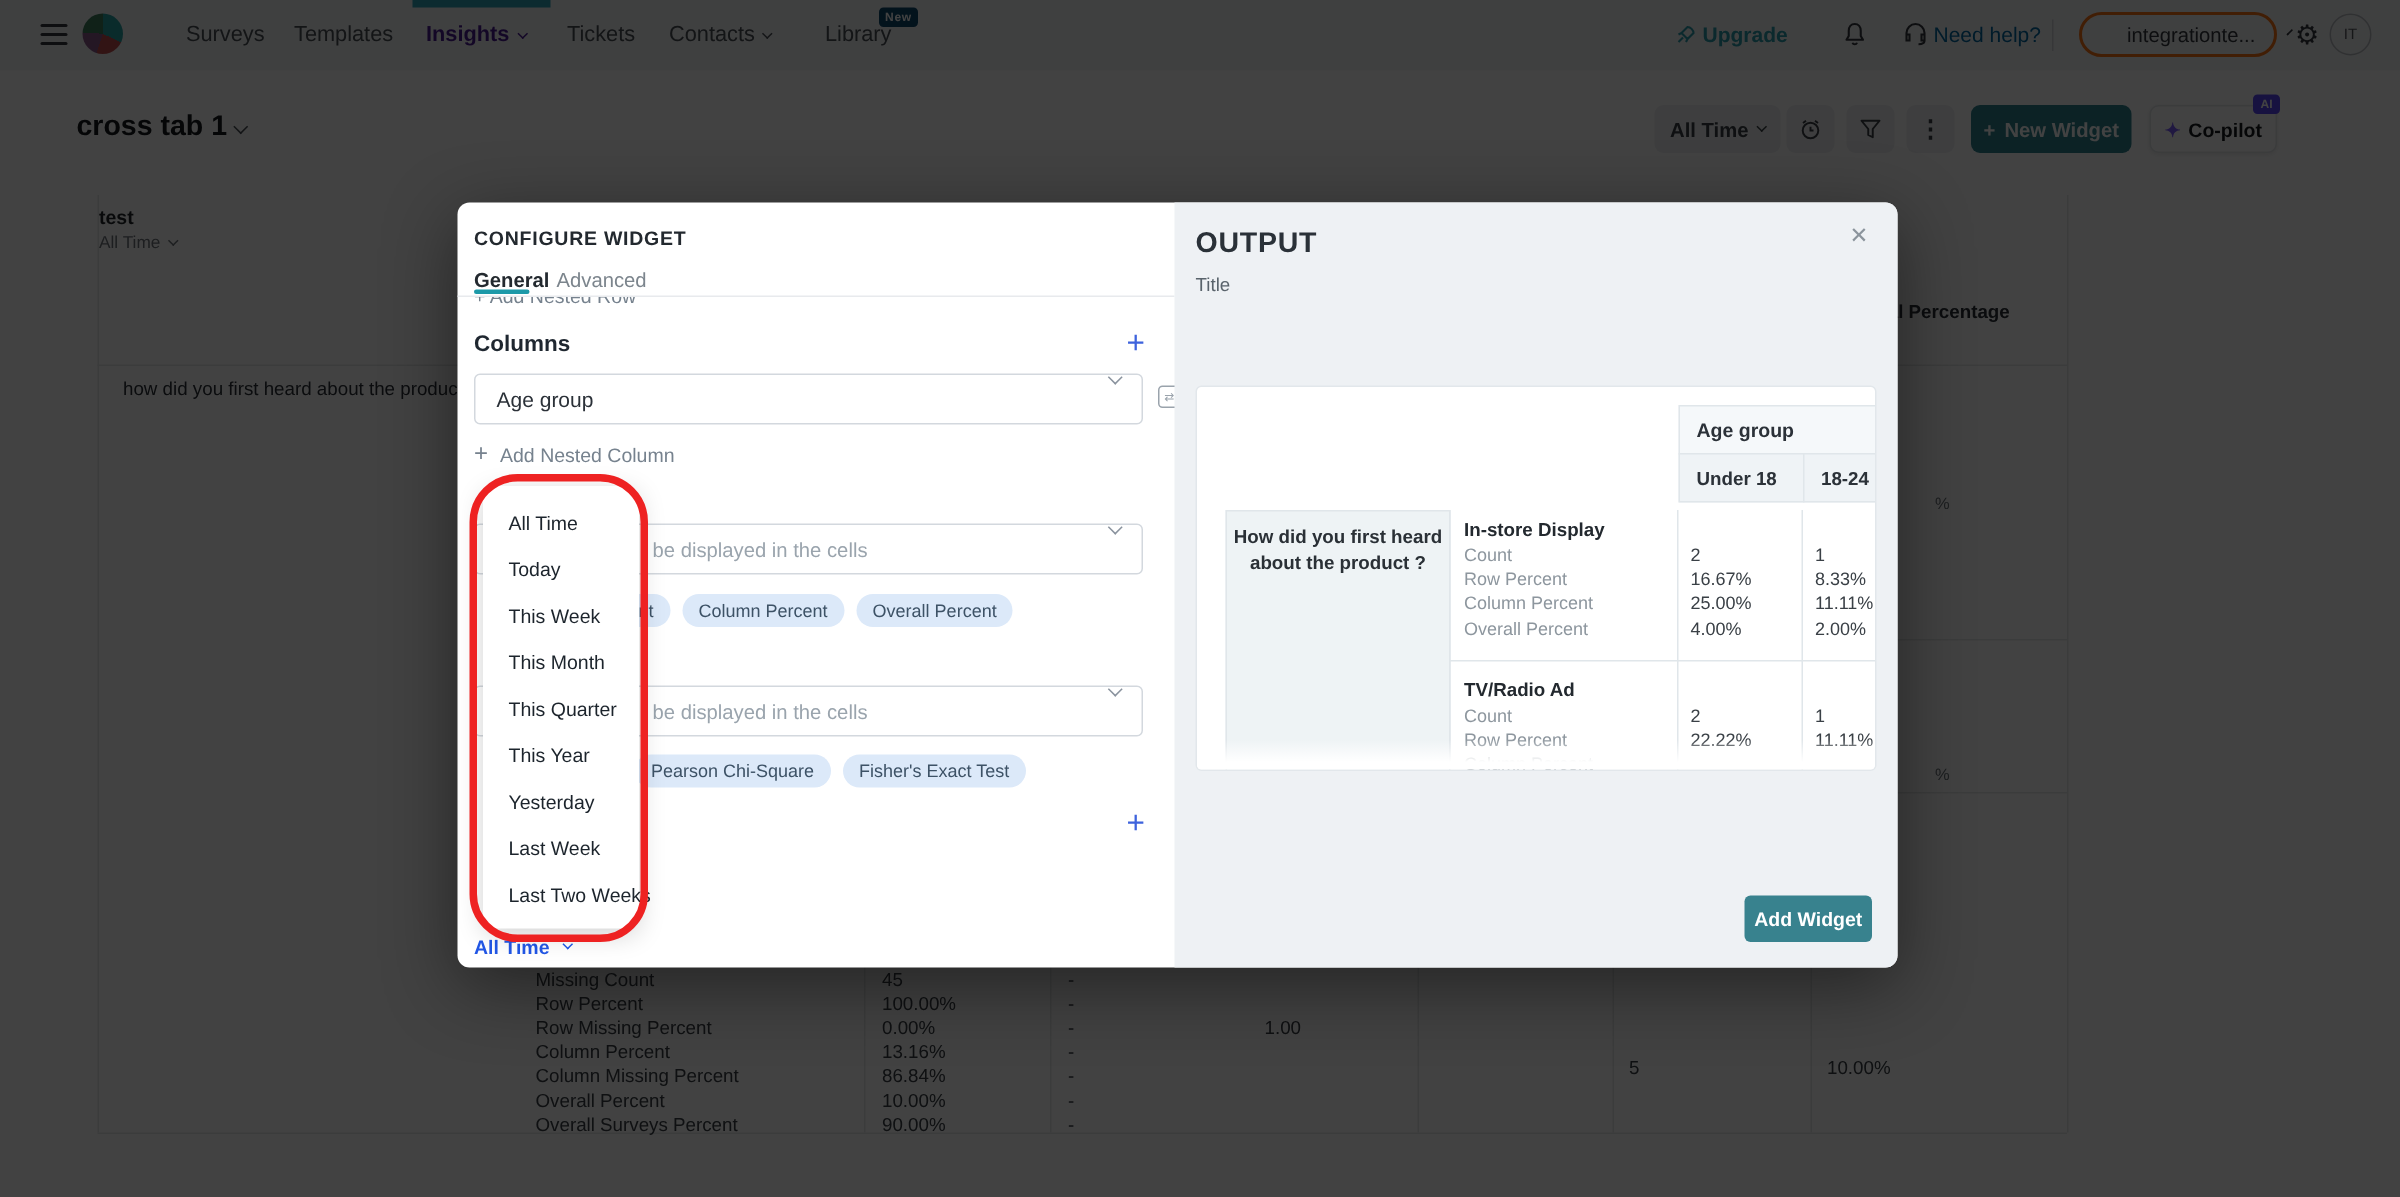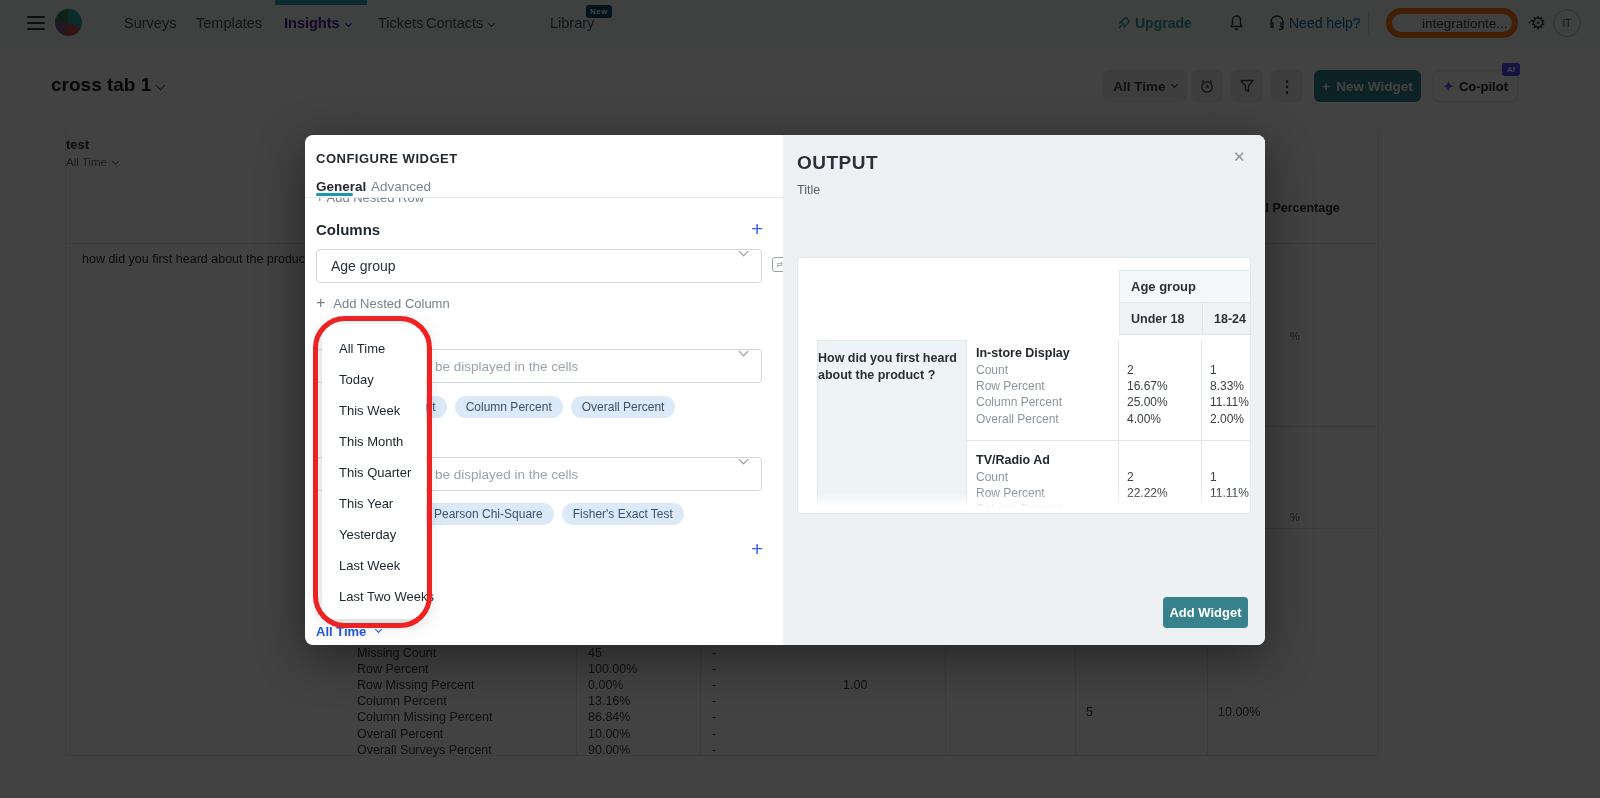--- a/index.html
+++ b/index.html
@@ -20,21 +20,21 @@
   .hamburger span{ display:block; height:2px; background:#34393e; margin-bottom:4px; border-radius:1px;}
   .logo { left:55px; top:9px; width:27px; height:27px; border-radius:50%;
     background:conic-gradient(#2aa5a5 0 32%, #c05050 32% 55%, #8a5a8a 55% 76%, #3f7f5f 76% 100%); }
   .navitem { top:15px; font-size:14.5px; color:#4b5157; cursor:pointer; white-space:nowrap;}
   .navitem.active { font-weight:bold; color:#4c1d95; }
   .newbadge { left:586px; top:5px; background:#0c4a6e; color:#fff; font-size:8px; font-weight:bold;
     padding:2px 4px; border-radius:3px; letter-spacing:.5px; }
   .upgrade { left:1135px; top:15px; color:#2BA0AD; font-weight:bold; font-size:14px; }
   .needhelp { left:1289px; top:15px; color:#0369a1; font-size:14px; }
   .navdivider { left:1368px; top:13px; width:1px; height:21px; background:#cfd3d7; }
-  .acctpill { left:1386px; top:8px; width:132px; height:30px; border:6px solid #f97316; border-radius:15px;
+  .acctpill { left:1386px; top:8px; width:132px; height:30px; border:2px solid #f97316; border-radius:15px;
     display:flex; align-items:center; padding:0 8px; color:#34393e; font-size:13.5px; gap:22px; background:#f4f5f7;}
   .gear { left:1530px; top:12px; font-size:18px; color:#34393e; }
   .avatar { left:1553px; top:9px; width:28px; height:28px; border-radius:50%; border:1px solid #b9bec2;
     display:flex; align-items:center; justify-content:center; font-size:10px; color:#55595e; background:#f4f5f7;}
 
   .pagetitle { left:51px; top:74px; font-size:19px; font-weight:bold; color:#14181c; }
   .hpill { top:70px; height:32px; background:#eef0f2; border-radius:6px; display:flex; align-items:center;
     justify-content:center; color:#3a4046; font-size:13.5px; font-weight:bold; }
   .newwidget { left:1314px; top:70px; width:107px; height:32px; background:#2E8291; color:#fff; border-radius:6px;
     display:flex; align-items:center; justify-content:center; font-size:13.5px; font-weight:bold; gap:6px;}
@@ -96,21 +96,21 @@
   .out-input::placeholder { color:#a9b2ba; }
 
   .otable { left:492px; top:122px; width:454px; height:257px; background:#fff; border:1px solid #e2e7eb;
     border-radius:4px; overflow:hidden; }
   .ot-cell { position:absolute; font-size:12.5px; color:#2b3138; }
   .ot-h1 { left:321px; top:12px; width:140px; height:33px; background:#f5f8fa; border:1px solid #e0e6ea;
     font-weight:bold; display:flex; align-items:center; padding:0 11px; font-size:13px;}
   .ot-h2 { top:44px; height:33px; background:#eff3f6; border:1px solid #e0e6ea; font-weight:bold;
     display:flex; align-items:center; padding:0 11px; font-size:12.5px;}
   .ot-q { left:19px; top:82px; width:150px; height:180px; background:#eef3f5; border:1px solid #e0e6ea;
-    font-size:12.5px; color:#2a3036; padding-top:9px; line-height:17px; font-weight:bold;}
+    text-align:center; font-size:12.5px; color:#2a3036; padding-top:9px; line-height:17px; font-weight:bold;}
   .ot-stat { left:168px; width:153px; border-left:1px solid #e0e6ea; border-bottom:1px solid #e0e6ea; }
   .ot-val { border-left:1px solid #e0e6ea; border-bottom:1px solid #e0e6ea; }
   .ot-rowtitle { position:absolute; left:10px; font-weight:bold; font-size:12.5px; color:#23292f; white-space:nowrap;}
   .ot-statlbl { position:absolute; left:10px; font-size:12px; color:#8d969e; white-space:nowrap;}
   .ot-v { position:absolute; left:9px; font-size:12px; color:#3a4046; }
   .ot-fade { left:0; right:0; bottom:0; height:20px;
     background:linear-gradient(rgba(255,255,255,0), #fff 75%); }
   .addwidget { left:858px; top:462px; width:85px; height:31px; background:#38828E; color:#fff; border-radius:4px;
     display:flex; align-items:center; justify-content:center; font-size:13px; font-weight:bold; border:none;}
 
@@ -139,21 +139,21 @@
         <span></span>
         <span></span>
         <span></span>
       </div>
     <div class="abs logo"></div>
 
     <div class="abs navitem" style="left:124px">Surveys</div>
     <div class="abs navitem" style="left:196px">Templates</div>
     <div class="abs navitem active" style="left:284px"><span>Insights</span><span class="chev sm"></span></div>
     <div class="abs navitem" style="left:378px">Tickets</div>
-    <div class="abs navitem" style="left:426px"><span>Contacts</span><span class="chev sm"></span></div>
+    <div class="abs navitem" style="left:446px"><span>Contacts</span><span class="chev sm"></span></div>
     <div class="abs navitem" style="left:550px">Library</div>
     <div class="abs newbadge">New</div>
 
     <div class="abs" style="left:1116px; top:16px">
       <svg width="15" height="15" viewBox="0 0 15 15">
           <path d="M3 12 L6 9 M9 2 C11 2 13 4 13 6 L9 10 L5 6 Z M5 6 L3 7 M9 10 L8 12" stroke="#2BA0AD" stroke-width="1.4" fill="none"></path>
         </svg>
     </div>
     <div class="abs upgrade">Upgrade</div>
     <div class="abs" style="left:1228px; top:14px">

